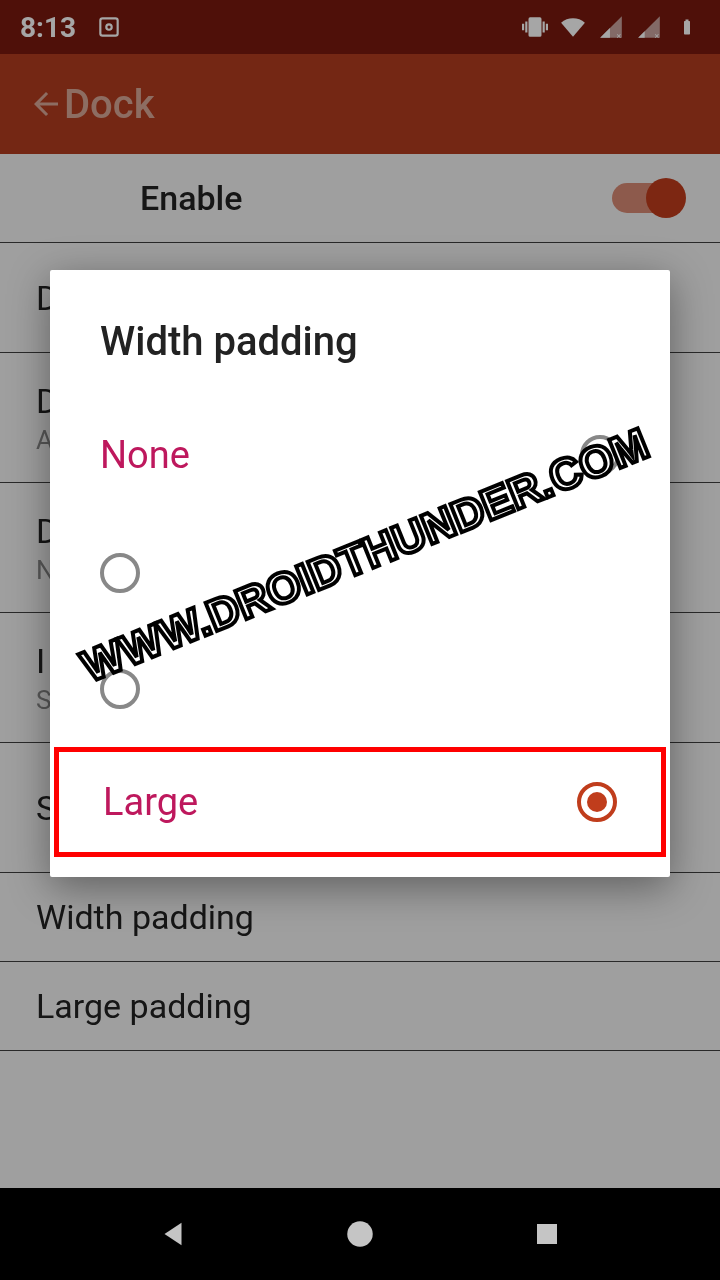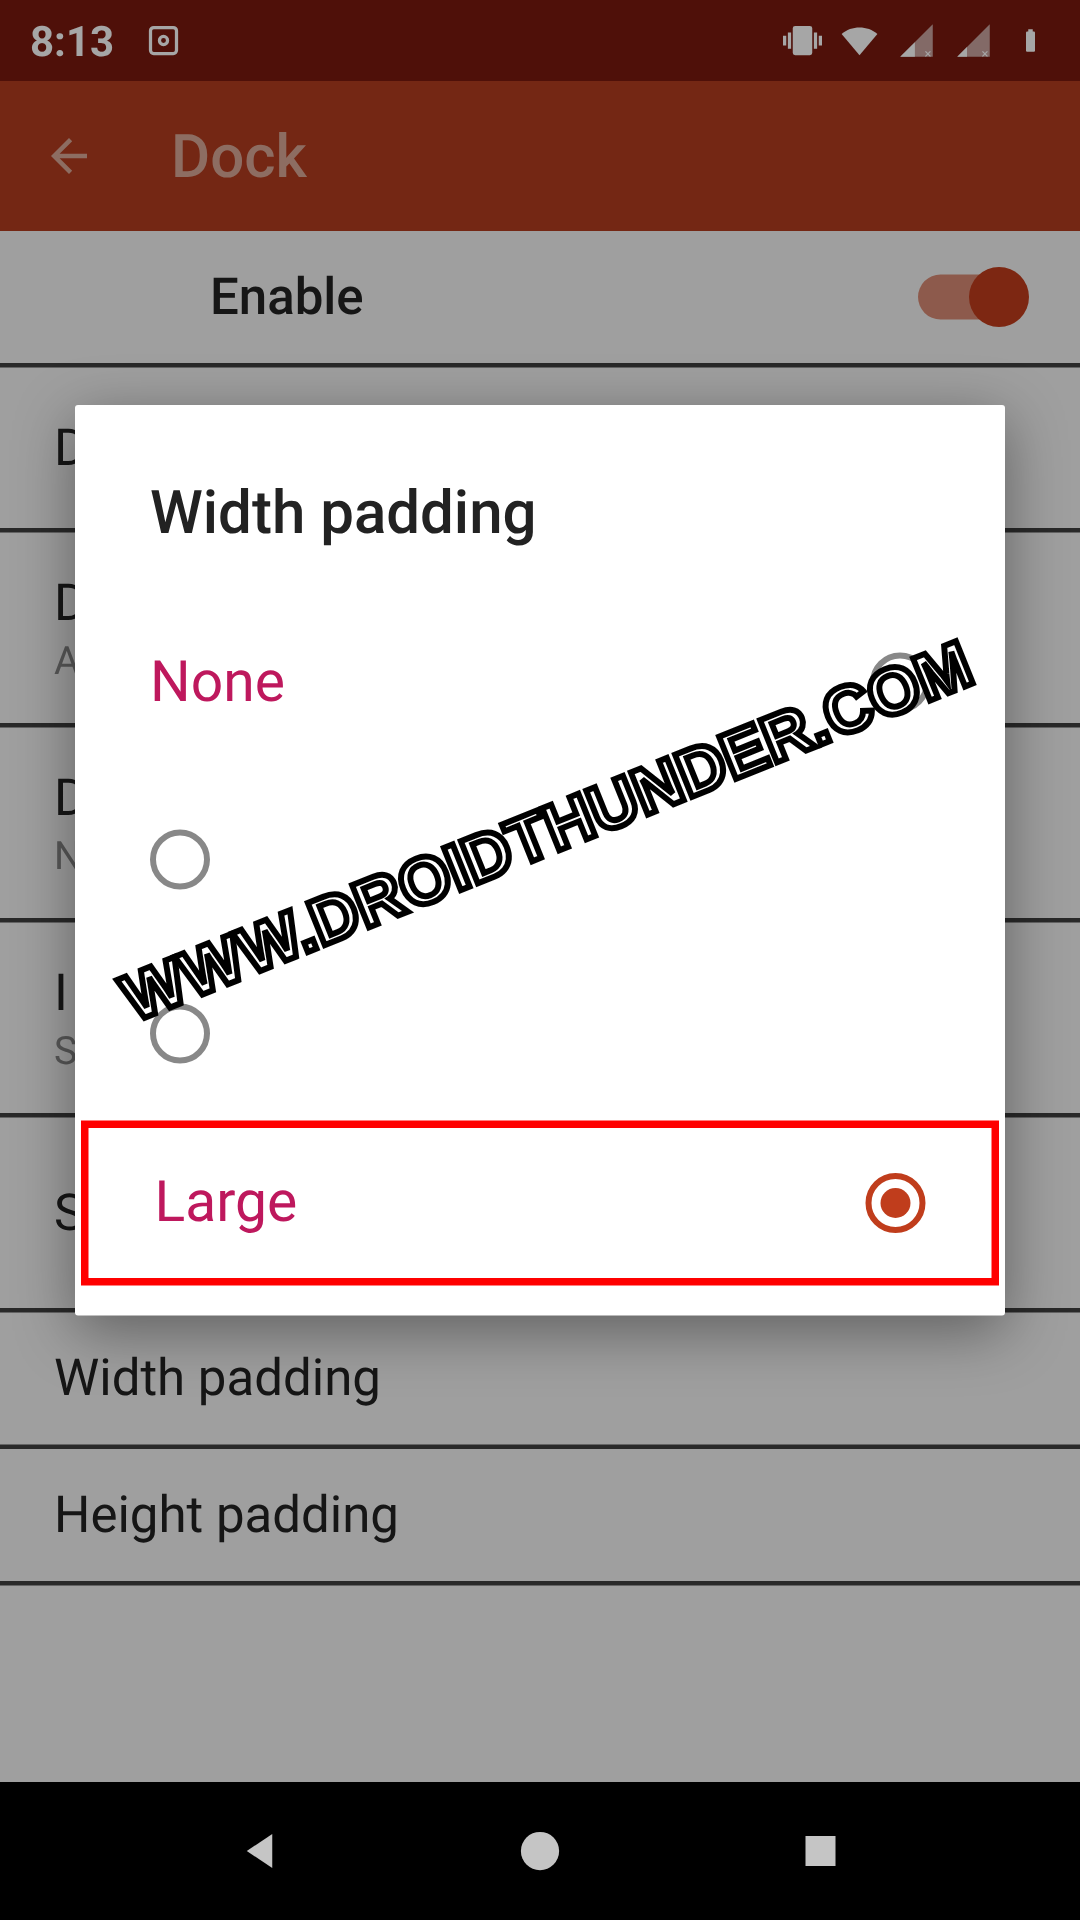--- a/index.html
+++ b/index.html
@@ -48,42 +48,41 @@
       align-items: center;
       justify-content: center;
     }
     
     .app-bar {
       height: 100px;
       background: #b33d20;
       display: flex;
       align-items: center;
       padding: 0 28px;
-      gap: 50px;
     }
     
     .back-arrow {
       color: #d9a897;
       width: 36px;
       height: 36px;
     }
     
     .app-title {
       color: #d9a897;
       font-size: 40px;
       font-weight: 500;
     }
     
     .content {
       background: #f5f5f5;
     }
     
     .list-item {
       padding: 24px 36px;
-      border-bottom: 3px solid #404040;
+      border-bottom: 1px solid #404040;
       display: flex;
       align-items: center;
       justify-content: space-between;
     }
     
     .list-item.enable {
       padding: 24px 36px 24px 140px;
     }
     
     .item-text {
@@ -323,21 +322,21 @@
   </div>
   <div class="list-item" style="height:130px">
     <div class="item-text-wrap">
       <span class="item-text">S</span>
     </div>
   </div>
   <div class="list-item">
     <span class="item-text">Width padding</span>
   </div>
   <div class="list-item">
-    <span class="item-text">Height padding</span>
+    <span class="item-text">Large padding</span>
   </div>
 </div>
 
 <div class="dim-overlay"></div>
 
 <div class="dialog">
   <div class="dialog-title">Width padding</div>
 
   <div class="dialog-option">
     <span class="option-label">None</span>

